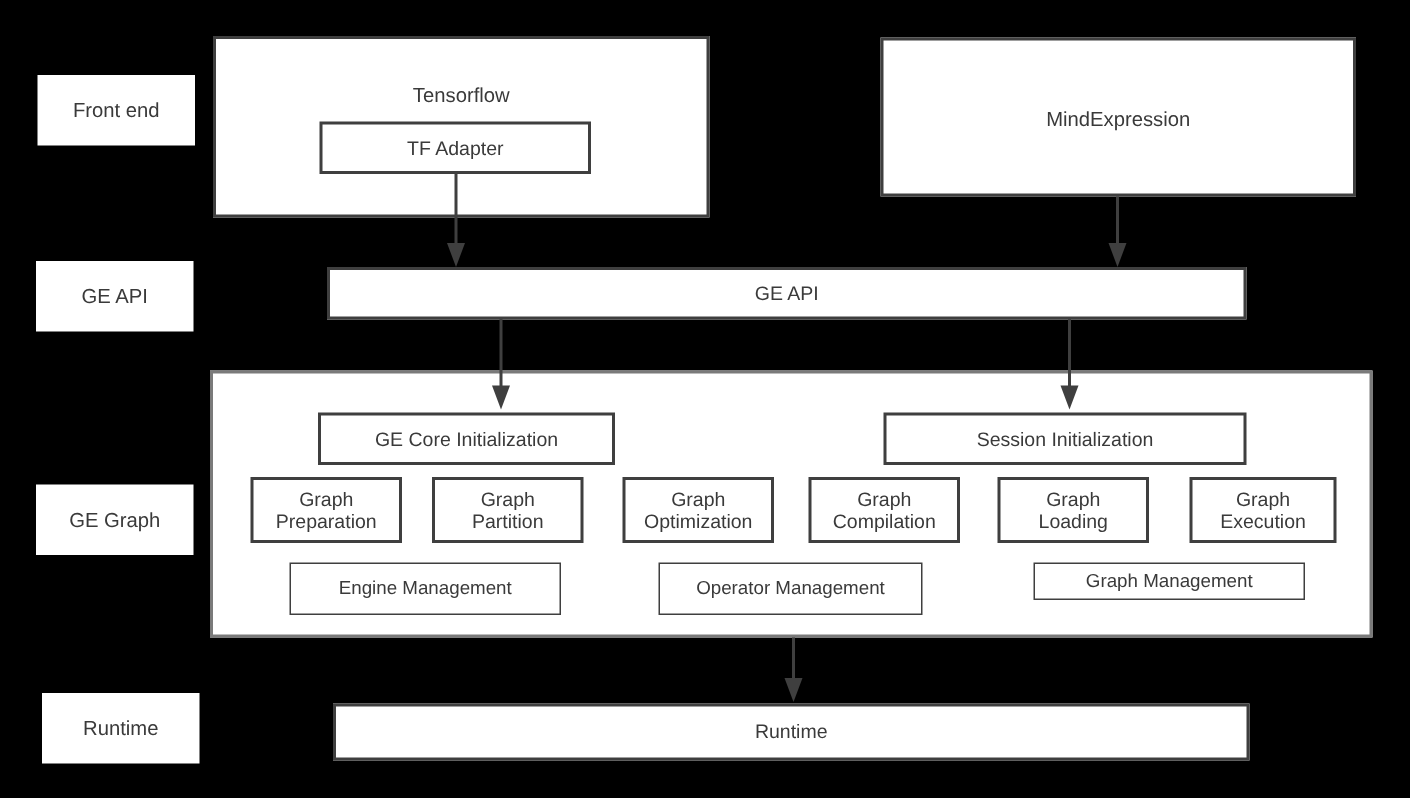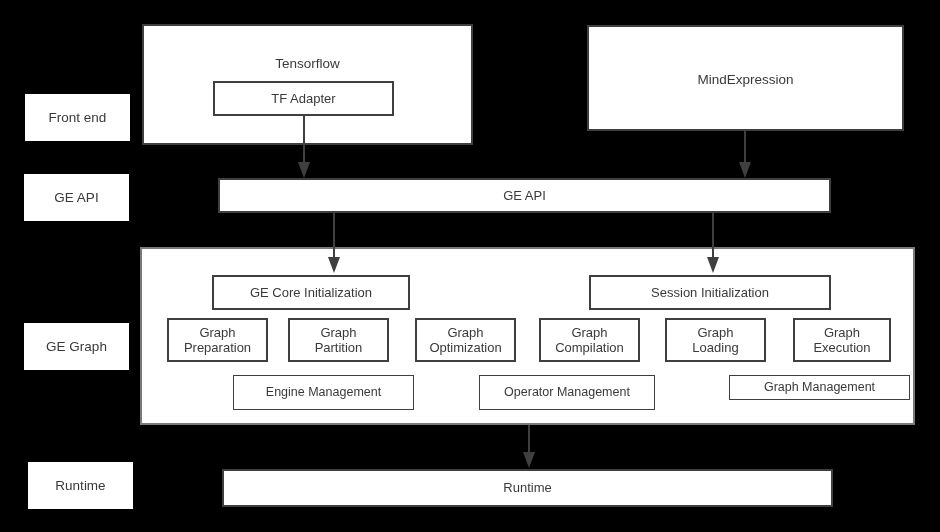--- a/index.html
+++ b/index.html
@@ -43,42 +43,41 @@
     margin-top: 30px;
     font-size: 13.5px;
   }
   .plain {
     border: 2px solid #3f3f3f;
     font-size: 13px;
   }
   .thin {
     border: 1.6px solid #3f3f3f;
     font-size: 12.5px;
-    margin-left: 40px;
   }
   .group-shell {
     position: absolute;
     box-sizing: border-box;
     background: #ffffff;
     border: 2px solid #7a7a7a;
   }
   .arrow {
     position: absolute;
   }
   .arrow svg {
     display: block;
     overflow: visible;
   }
 </style>
 </head>
 <body>
 
 <div id="canvas">
 
-  <div class="box tier-label" style="left:25px; top:50px; width:105px; height:47px;margin-top:44px;">
+  <div class="box tier-label" style="left:25px; top:50px; width:105px; height:47px;">
     <span>Front end</span>
   </div>
 
   <div class="box tier-label" style="left:24px; top:174px; width:105px; height:47px;">
     <span>GE API</span>
   </div>
 
   <div class="box tier-label" style="left:24px; top:323px; width:105px; height:47px;">
     <span>GE Graph</span>
   </div>

